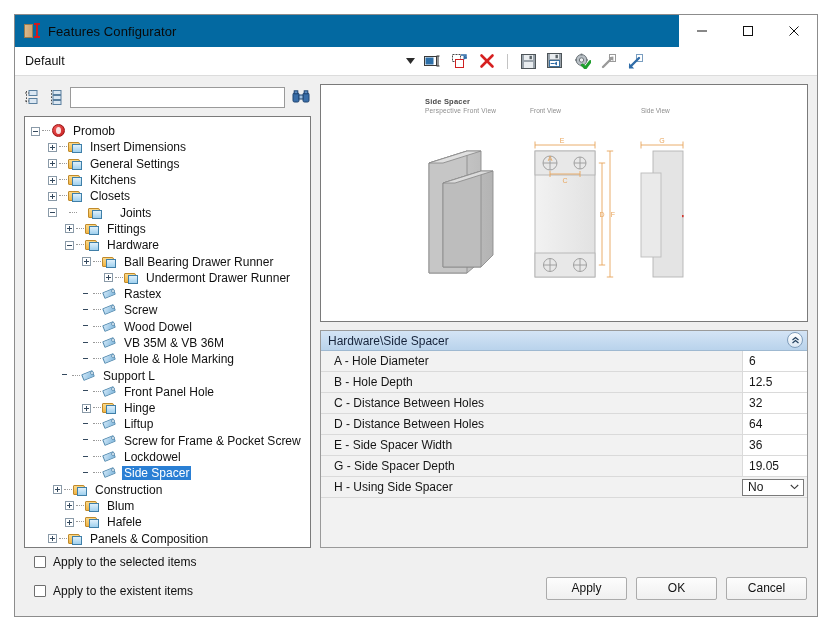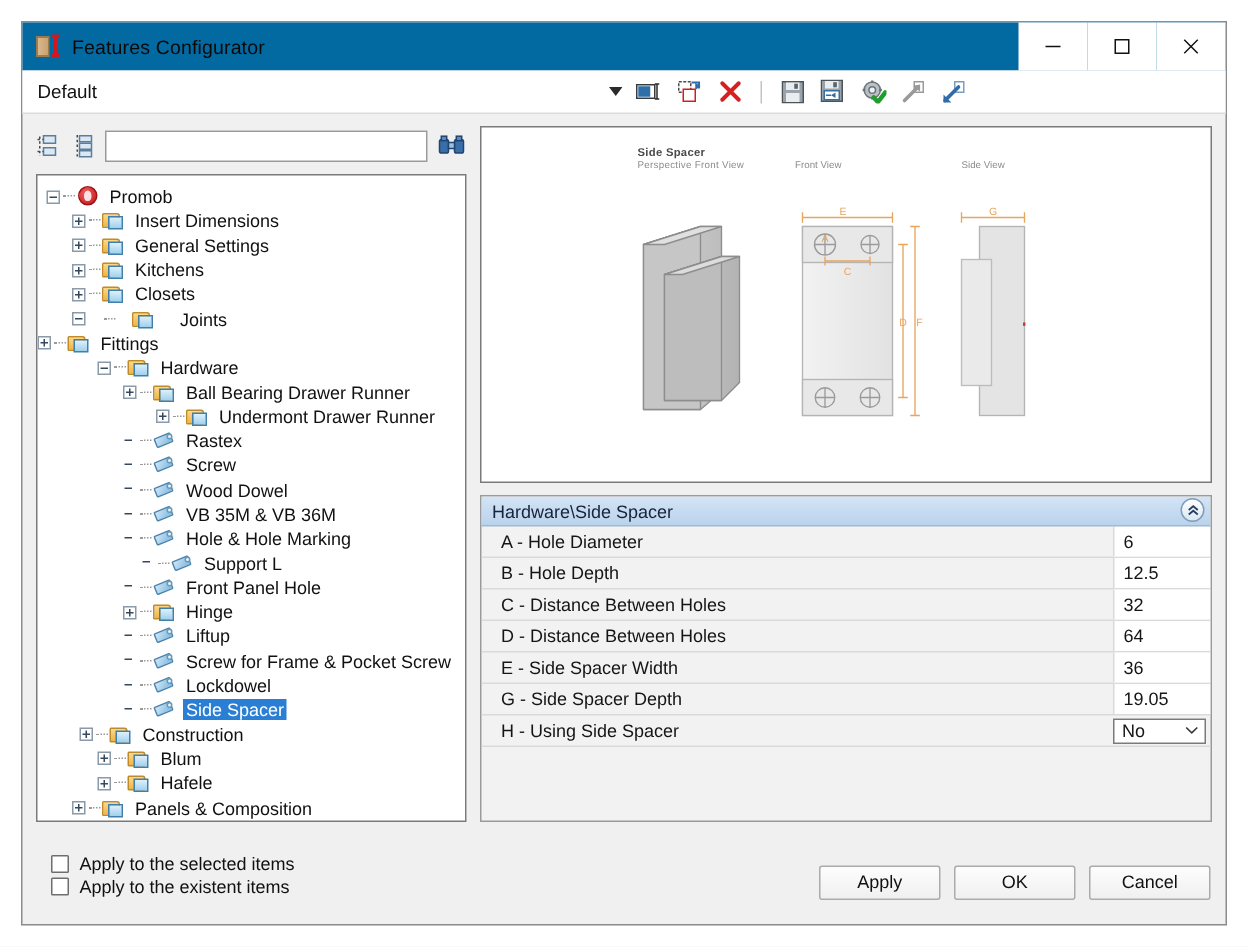--- a/index.html
+++ b/index.html
@@ -310,21 +310,21 @@
             <div class="tlabel">Closets</div>
           </div>
           <div class="tnode" style="padding-left: 23px; gap: 10px;">
             <div class="texp"></div>
             <div class="tdots"></div>
             <div class="ticon ic-folder">
               <i></i>
             </div>
             <div class="tlabel">Joints</div>
           </div>
-          <div class="tnode" style="">
+          <div class="tnode" style="padding-left: 40px;">
             <div class="texp plus"></div>
             <div class="tdots"></div>
             <div class="ticon ic-folder">
               <i></i>
             </div>
             <div class="tlabel">Fittings</div>
           </div>
           <div class="tnode" style="padding-left: 40px;">
             <div class="texp"></div>
             <div class="tdots"></div>
@@ -372,21 +372,21 @@
             <div class="tdots"></div>
             <div class="ticon ic-tag"></div>
             <div class="tlabel">VB 35M &amp; VB 36M</div>
           </div>
           <div class="tnode" style="padding-left: 57px;">
             <div class="texp none"></div>
             <div class="tdots"></div>
             <div class="ticon ic-tag"></div>
             <div class="tlabel">Hole &amp; Hole Marking</div>
           </div>
-          <div class="tnode" style="padding-left: 69px;">
+          <div class="tnode" style="padding-left: 36px;">
             <div class="texp none"></div>
             <div class="tdots"></div>
             <div class="ticon ic-tag"></div>
             <div class="tlabel">Support L</div>
           </div>
           <div class="tnode" style="padding-left: 57px;">
             <div class="texp none"></div>
             <div class="tdots"></div>
             <div class="ticon ic-tag"></div>
             <div class="tlabel">Front Panel Hole</div>
@@ -605,21 +605,21 @@
                 </div>
               </div>
             </div>
           </div>
       </div>
 
     </div>
   </div>
 
   <div class="footer">
-    <div class="chk" style="top:21px">
+    <div class="chk" style="top:7px">
       <div class="box"></div>
       <div class="lbl">Apply to the selected items</div>
     </div>
     <div class="chk" style="top:36px">
       <div class="box"></div>
       <div class="lbl">Apply to the existent items</div>
     </div>
     <div class="btnrow">
       <div class="btn">Apply</div>
       <div class="btn">OK</div>

